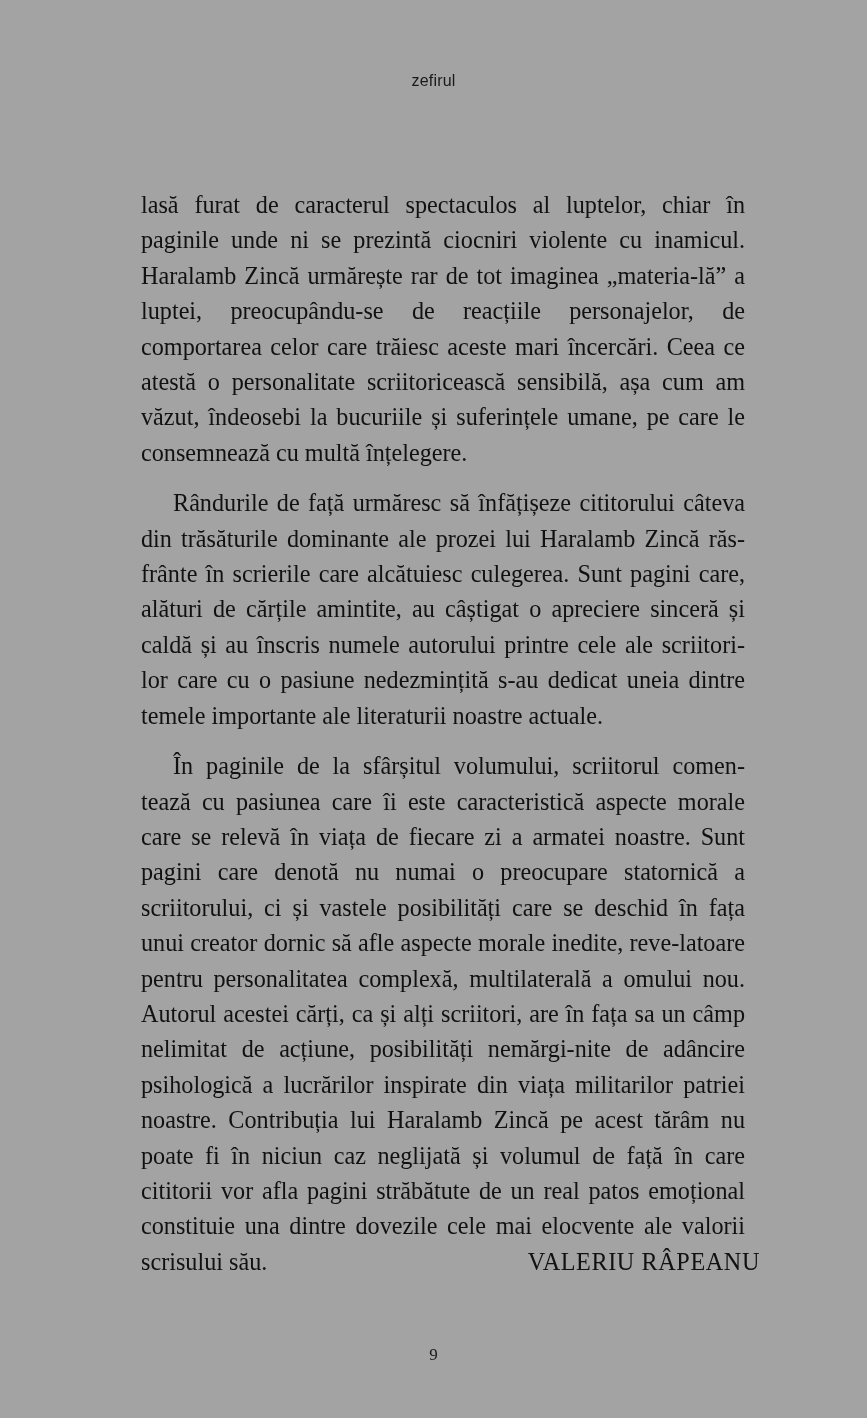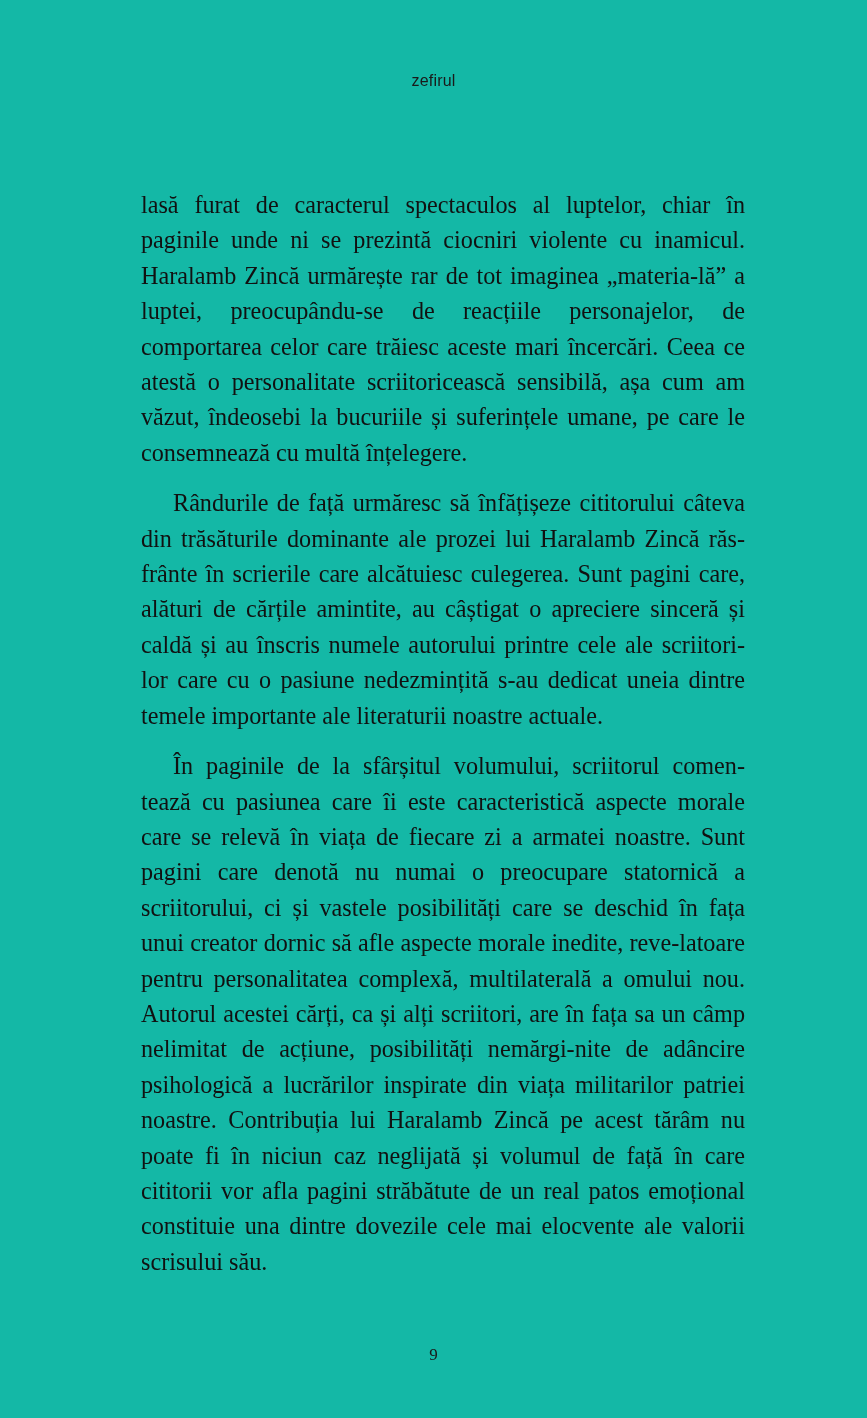--- a/index.html
+++ b/index.html
@@ -4,21 +4,21 @@
 <style>
   html, body {
     margin: 0;
     padding: 0;
     background: #ffffff;
   }
   .page {
     position: relative;
     width: 867px;
     height: 1418px;
-    background: #14b8a6;
+    background: #a3a3a3;
     margin: 0 auto;
     overflow: hidden;
   }
 
   
   .running-head {
     position: absolute;
     top: 72px;
     left: 0;
     width: 867px;
@@ -92,16 +92,17 @@
 <div class="page">
 
   <div class="running-head">zefirul</div>
 
   <div class="text-block">
     <p class="no-stretch">lasă furat de caracterul spectaculos al luptelor, chiar în paginile unde ni se prezintă ciocniri violente cu inamicul. Haralamb Zincă urmărește rar de tot imaginea „materia-lă” a luptei, preocupându-se de reacțiile personajelor, de comportarea celor care trăiesc aceste mari încercări. Ceea ce atestă o personalitate scriitoricească sensibilă, așa cum am văzut, îndeosebi la bucuriile și suferințele umane, pe care le consemnează cu multă înțelegere.</p>
     <p class="indented no-stretch">Rândurile de față urmăresc să înfățișeze cititorului câteva din trăsăturile dominante ale prozei lui Haralamb Zincă răs-frânte în scrierile care alcătuiesc culegerea. Sunt pagini care, alături de cărțile amintite, au câștigat o apreciere sinceră și caldă și au înscris numele autorului printre cele ale scriitori-lor care cu o pasiune nedezmințită s-au dedicat uneia dintre temele importante ale literaturii noastre actuale.</p>
     <p class="indented no-stretch">În paginile de la sfârșitul volumului, scriitorul comen-tează cu pasiunea care îi este caracteristică aspecte morale care se relevă în viața de fiecare zi a armatei noastre. Sunt pagini care denotă nu numai o preocupare statornică a scriitorului, ci și vastele posibilități care se deschid în fața unui creator dornic să afle aspecte morale inedite, reve-latoare pentru personalitatea complexă, multilaterală a omului nou. Autorul acestei cărți, ca și alți scriitori, are în fața sa un câmp nelimitat de acțiune, posibilități nemărgi-nite de adâncire psihologică a lucrărilor inspirate din viața militarilor patriei noastre. Contribuția lui Haralamb Zincă pe acest tărâm nu poate fi în niciun caz neglijată și volumul de față în care cititorii vor afla pagini străbătute de un real patos emoțional constituie una dintre dovezile cele mai elocvente ale valorii scrisului său.</p>
   </div>
 
+  <div class="signature">VALERIU RÂPEANU</div>
 
   <div class="folio">9</div>
 
 </div>
 
 </body></html>

